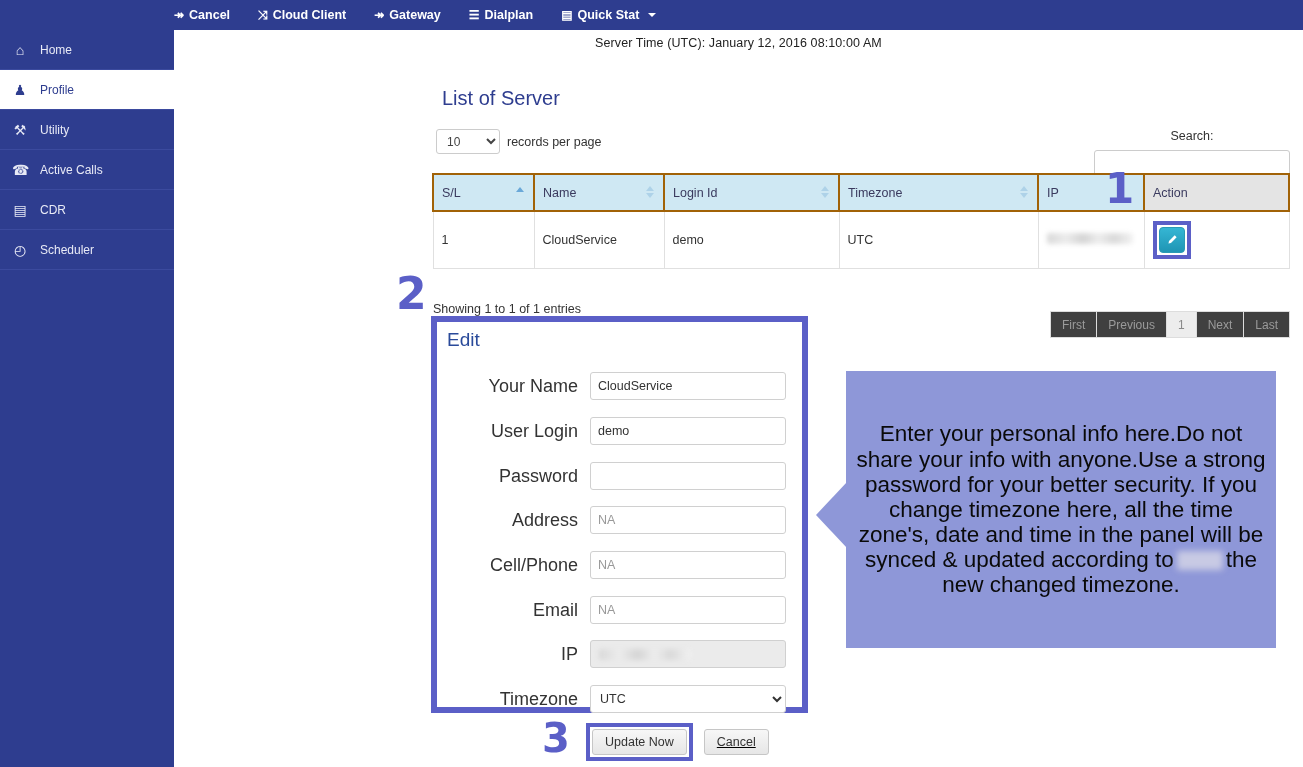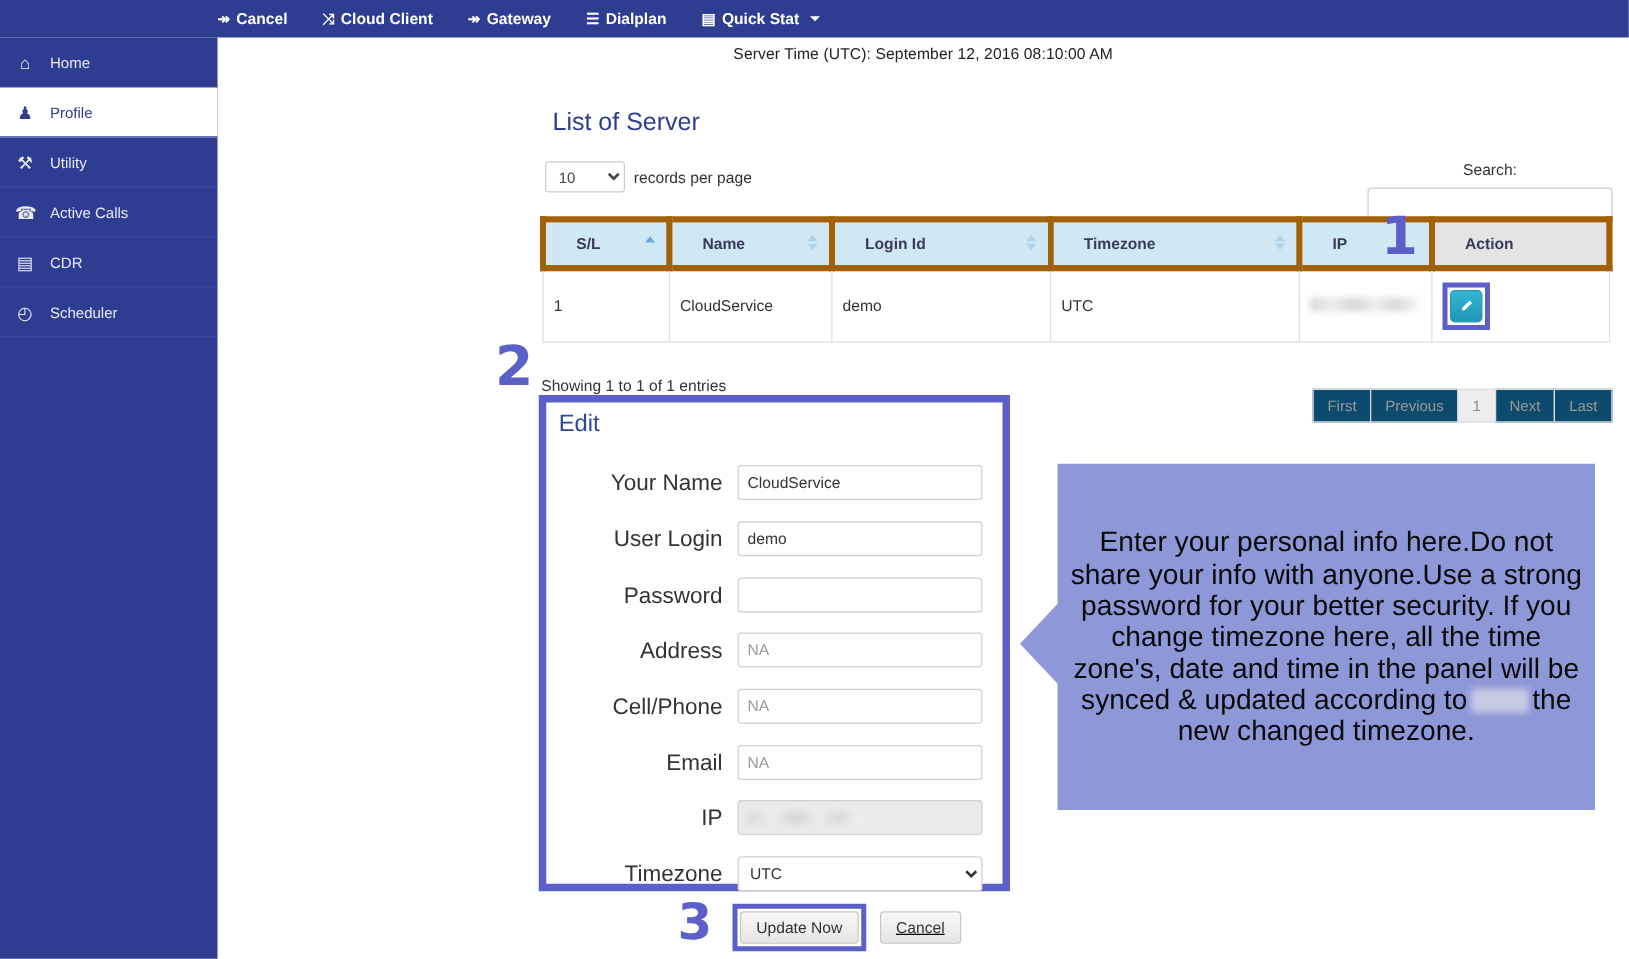--- a/index.html
+++ b/index.html
@@ -75,22 +75,22 @@
     font-size: 12px; padding: 0 6px; color: #333;
     font-family: "Liberation Sans", sans-serif;
   }
 
   
   #tbl {
     position: absolute; left: 258px; top: 143px; width: 858px;
     border-collapse: collapse; font-size: 12.5px;
   }
   #tbl th {
-    background: #cfe8f3; border: 5px solid #a16207; color: #3a3a5e;
-    text-align: left; font-weight: bold; padding: 10px 24px; height: 37px;
+    background: #cfe8f3; border: 2px solid #a16207; color: #3a3a5e;
+    text-align: left; font-weight: normal; padding: 10px 8px; height: 37px;
     position: relative;
   }
   #tbl th.action-col { background: #e4e4e4; }
   #tbl td {
     border: 1px solid #e0e0e0; padding: 9px 8px; height: 38px; color: #333;
     background: #fff;
   }
   .sort-asc {
     position: absolute; right: 9px; top: 50%; margin-top: -6px;
     width: 0; height: 0; border-left: 4px solid transparent;
@@ -115,21 +115,21 @@
     display: inline-flex; align-items: center; justify-content: center; cursor: pointer;
   }
   .pencil { width: 12px; height: 12px; display: block; }
 
   
   #info { position: absolute; left: 259px; top: 272px; font-size: 12.5px; color: #333; }
   #pager { position: absolute; right: 13px; top: 281px; display: flex; }
   .pg {
     border: 1px solid #ddd; border-right: none; padding: 0 11px; height: 27px;
     display: flex; align-items: center; font-size: 12px; color: #9a9a9a;
-    background: #0c4a6e; cursor: pointer;
+    background: #404040; cursor: pointer;
   }
   .pg:last-child { border-right: 1px solid #ddd; }
   .pg.current { background: #ededed; color: #8a8a8a; }
 
   
   .step {
     position: absolute; font-family: "DejaVu Sans", sans-serif; font-weight: bold;
     color: #5b5fc7; font-size: 44px; line-height: 1; z-index: 9;
   }
   #step1 { left: 1105px; top: 168px; font-size: 42px; }
@@ -241,21 +241,21 @@
     <span>CDR</span>
   </div>
   <div class="side-item">
     <span class="side-ico">◴</span>
     <span>Scheduler</span>
   </div>
 </div>
 
 <div id="main">
 
-  <div id="servertime">Server Time (UTC): September 12, 2016 08:10:00 AM</div>
+  <div id="servertime">Server Time (UTC): January 12, 2016 08:10:00 AM</div>
 
   <div id="pagetitle">List of Server</div>
 
   <div id="lenbox">
     <select class="ctl">
       <option>10</option>
     </select>
     <span class="lbl-plain">records per page</span>
   </div>
 

